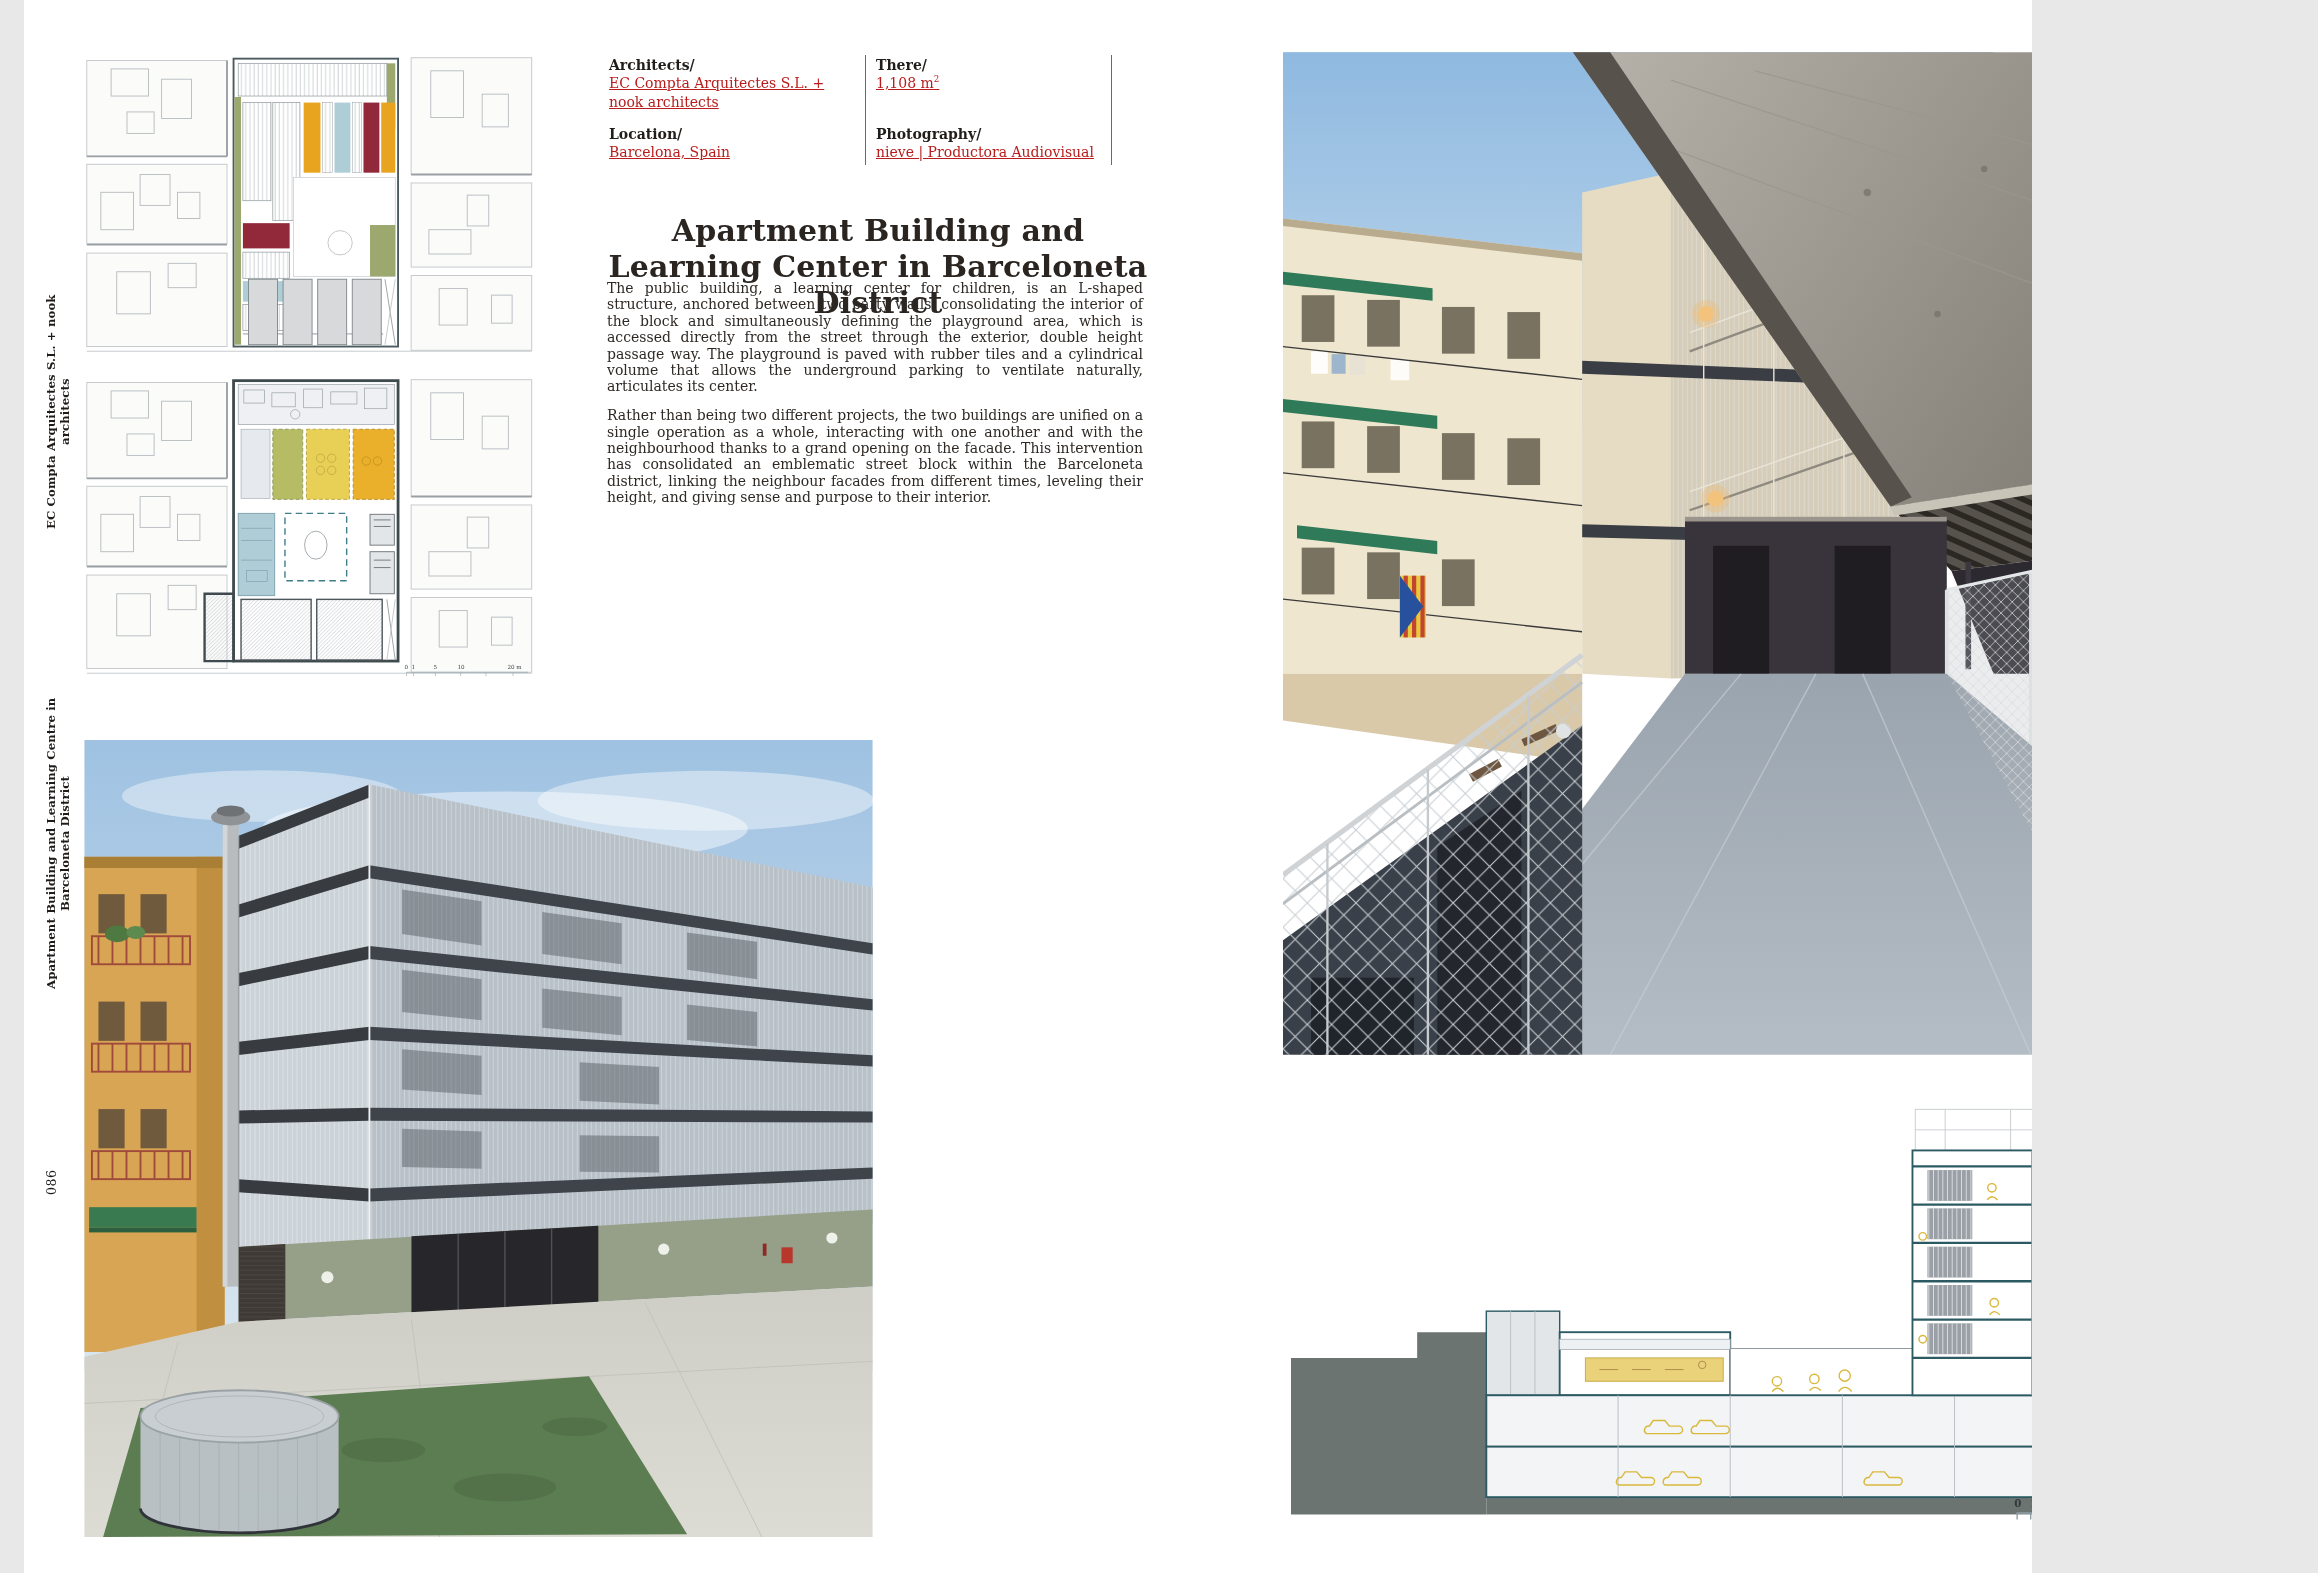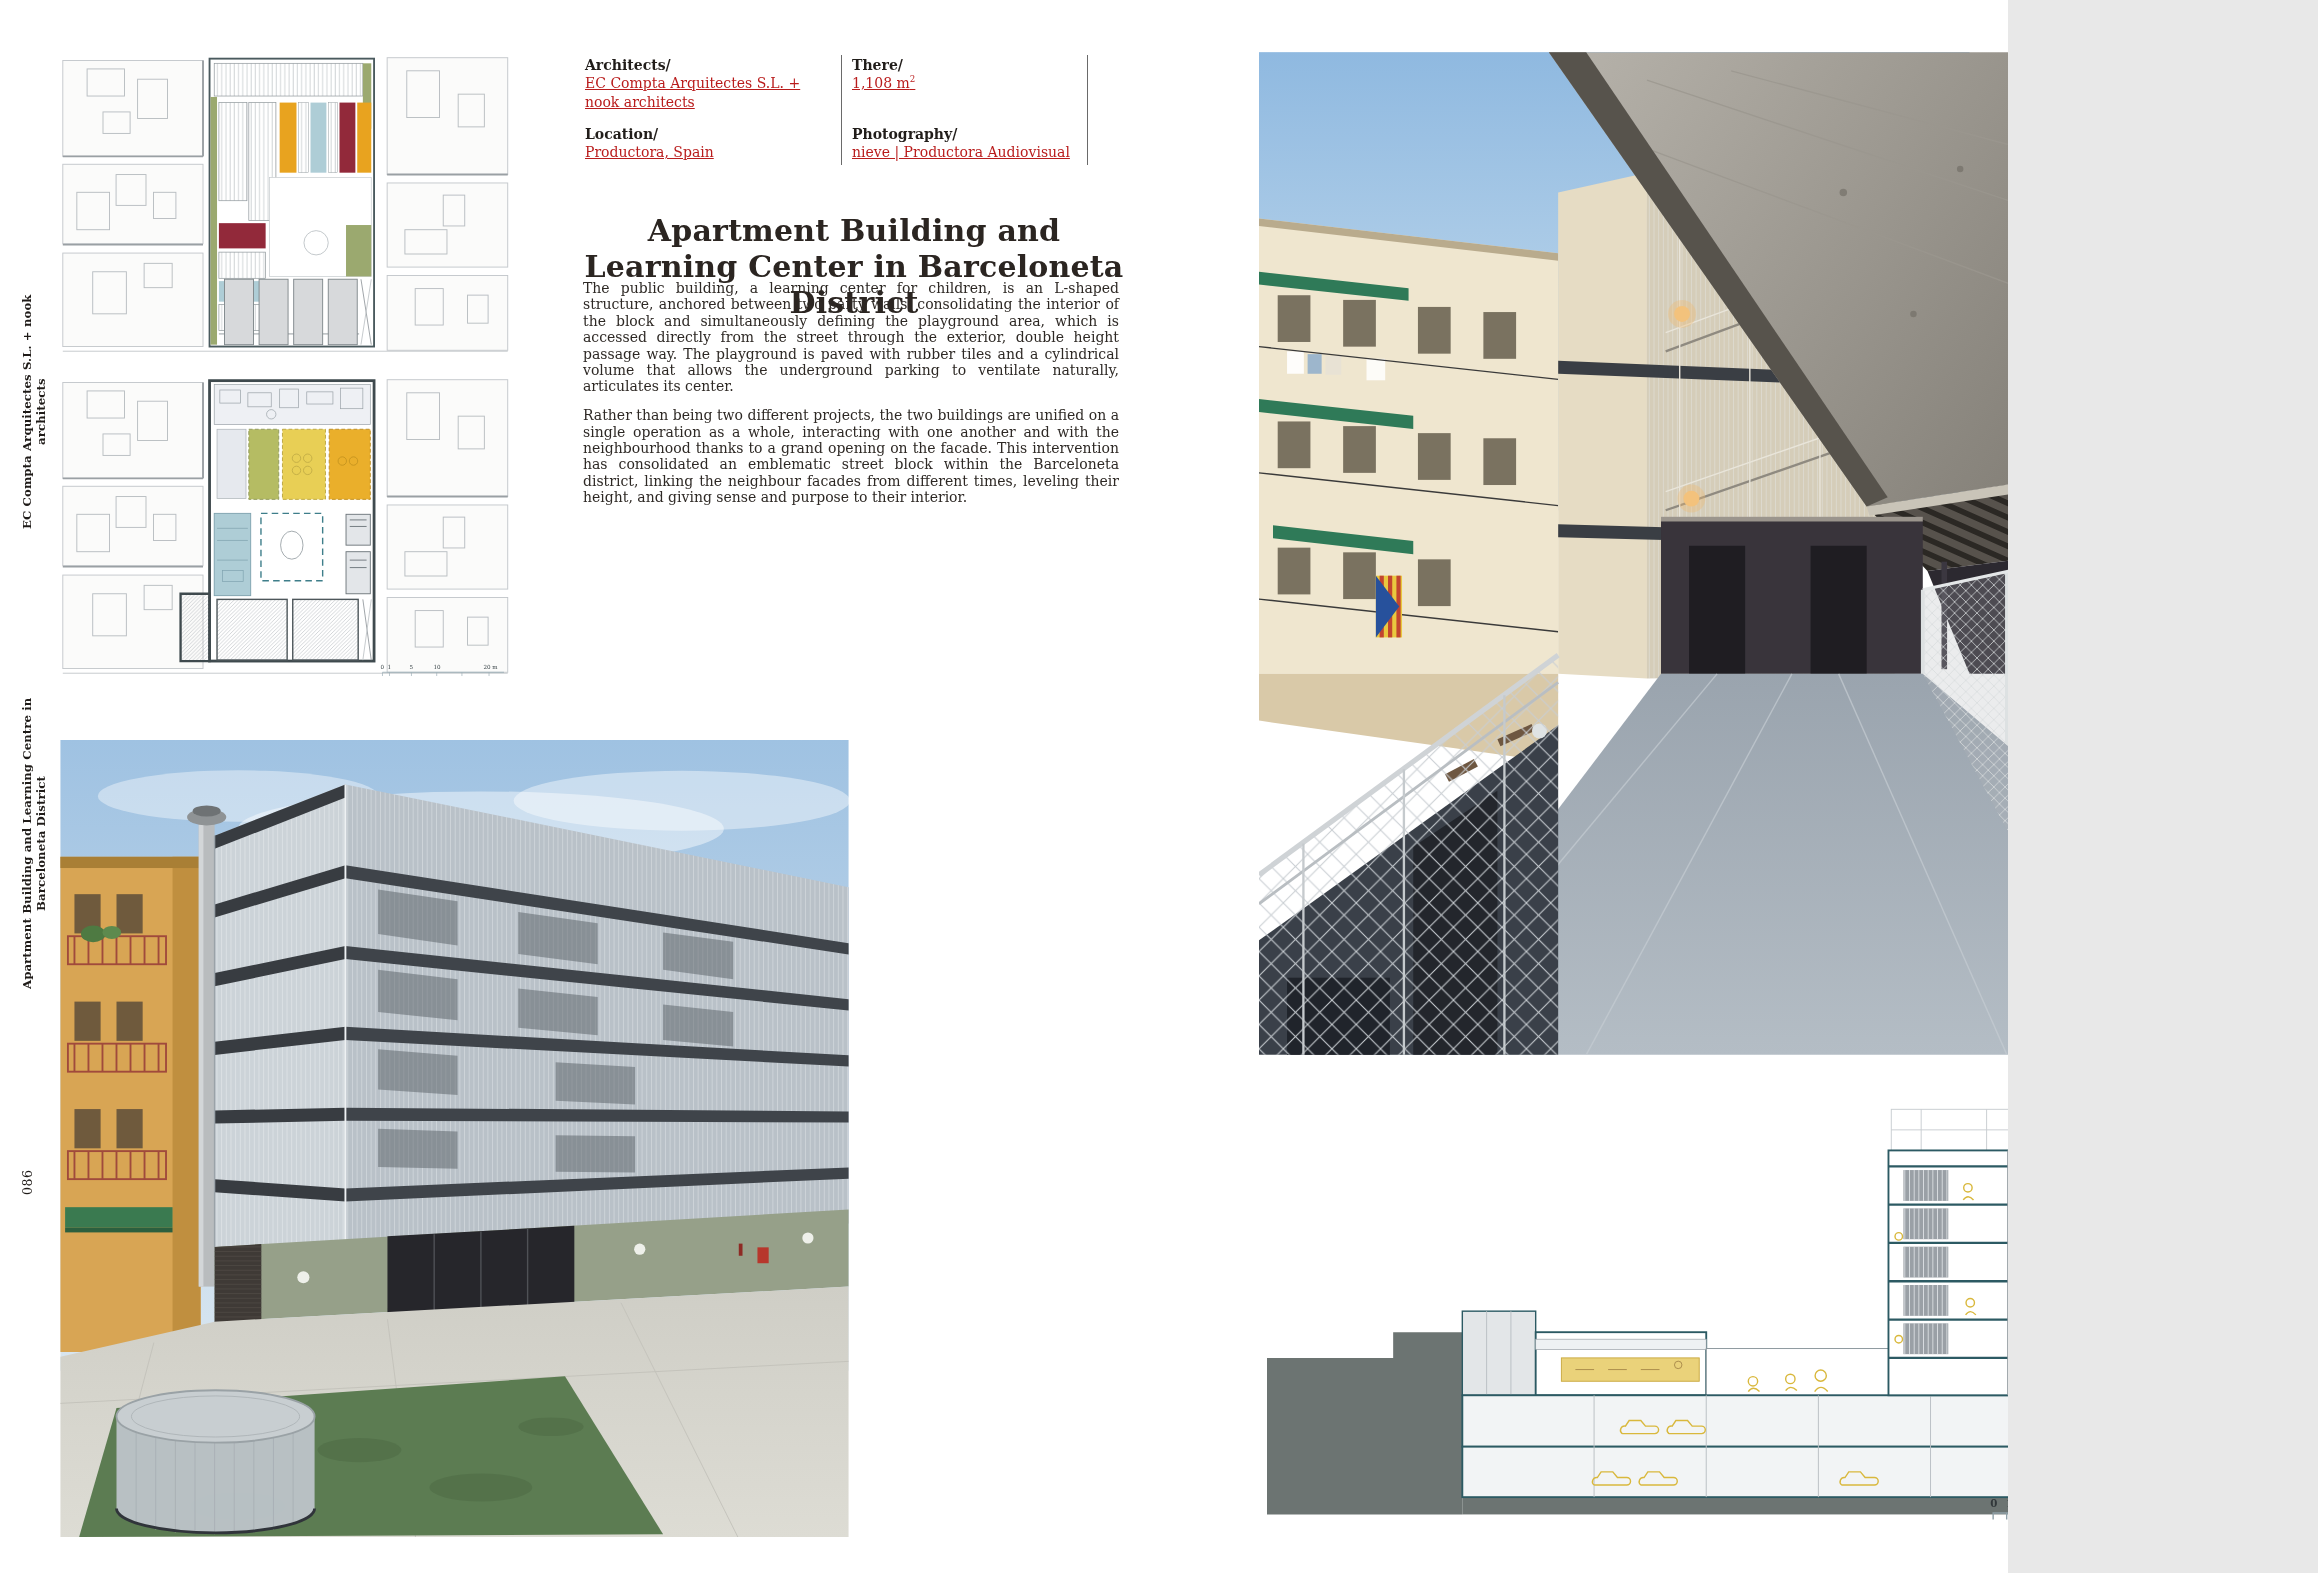--- a/index.html
+++ b/index.html
@@ -1,17 +1,17 @@
 <!DOCTYPE html>
 <html style="font-size:7.5px"><head>
 <meta charset="utf-8">
 <style>
   html,body{margin:0;padding:0;background:#e8e8e8;}
   #spread{position:relative;width:2008px;height:1573px;background:#ffffff;overflow:hidden;
-          font-family:"DejaVu Serif","Liberation Serif",serif;color:#2a2522;}
+          font-family:"DejaVu Serif","Liberation Serif",serif;color:#2a2522;margin-left:24px;}
   .abs{position:absolute;}
   .fig{position:absolute;display:block;}
   
   .info-label{font-weight:700;font-size:14px;line-height:1.3;color:#211d1a;}
   .info-value{font-weight:400;font-size:14px;line-height:1.34;color:#b91c1c;text-decoration:underline;}
   .vrule{position:absolute;width:0.9px;background:#6a6a6a;}
   sup{font-size:0.62em;}
   
   .title{position:absolute;left:583px;top:193px;width:542px;font-size:30px;line-height:1.2;
          font-weight:600;letter-spacing:0.2px;color:#2b2521;text-align:center;}
@@ -220,21 +220,21 @@
     <div class="info-label">Architects/</div>
     <div class="info-value">EC Compta Arquitectes S.L. +</div>
     <div class="info-value">nook architects</div>
   </div>
   <div class="abs" style="left:852px;top:56px;width:224px">
     <div class="info-label">There/</div>
     <div class="info-value"><span>1,108 m</span><sup>2</sup></div>
   </div>
   <div class="abs" style="left:585px;top:125px;width:243px">
     <div class="info-label">Location/</div>
-    <div class="info-value">Productora, Spain</div>
+    <div class="info-value">Barcelona, Spain</div>
   </div>
   <div class="abs" style="left:852px;top:125px;width:234px">
     <div class="info-label">Photography/</div>
     <div class="info-value">nieve | Productora Audiovisual</div>
   </div>
 
   <h1 class="title">Apartment Building and Learning Center in Barceloneta District</h1>
   <div class="bodycopy">
     <p>The public building, a learning center for children, is an L-shaped structure, anchored between two party walls, consolidating the interior of the block and simultaneously defining the playground area, which is accessed directly from the street through the exterior, double height passage way. The playground is paved with rubber tiles and a cylindrical volume that allows the underground parking to ventilate naturally, articulates its center.</p>
     <p>Rather than being two different projects, the two buildings are unified on a single operation as a whole, interacting with one another and with the neighbourhood thanks to a grand opening on the facade. This intervention has consolidated an emblematic street block within the Barceloneta district, linking the neighbour facades from different times, leveling their height, and giving sense and purpose to their interior.</p>

